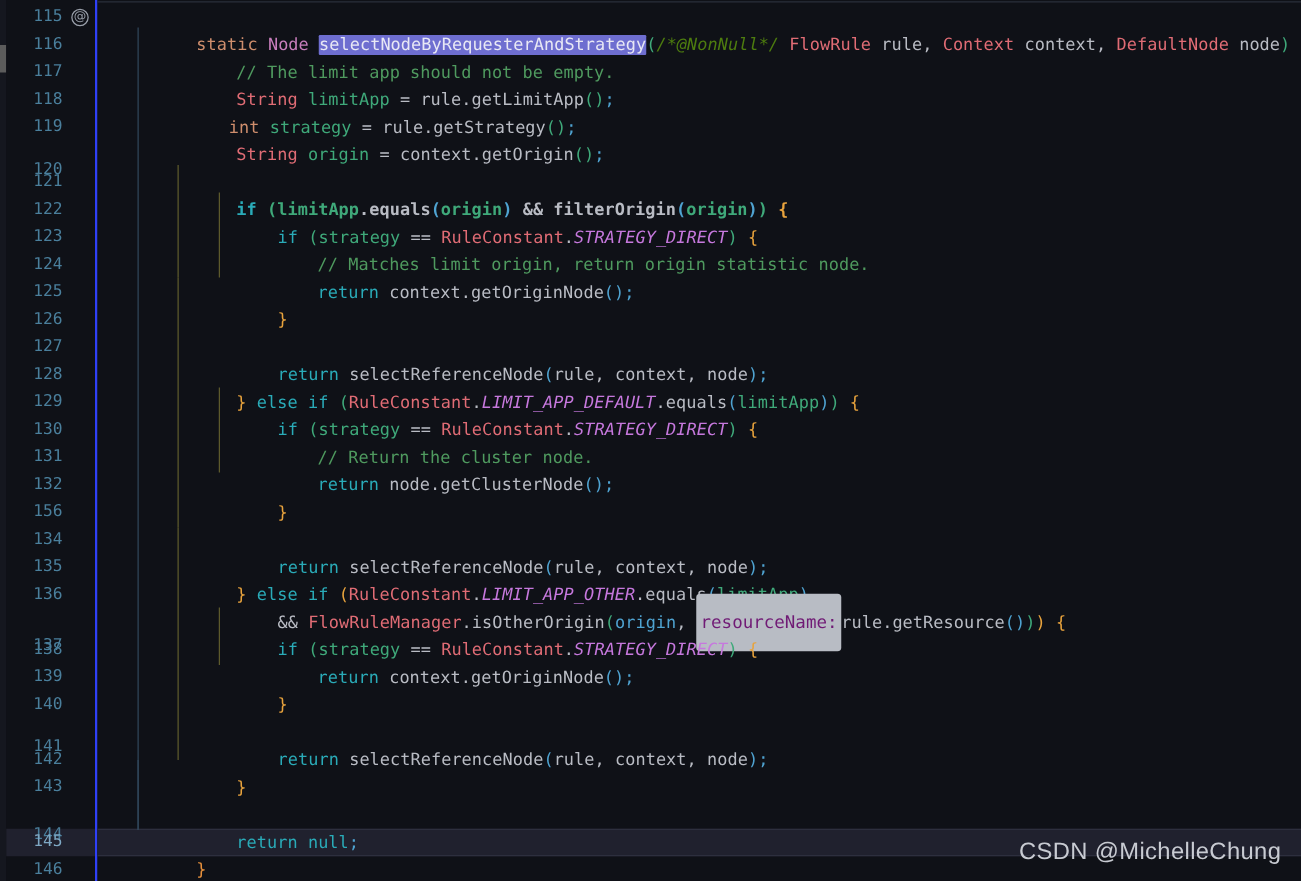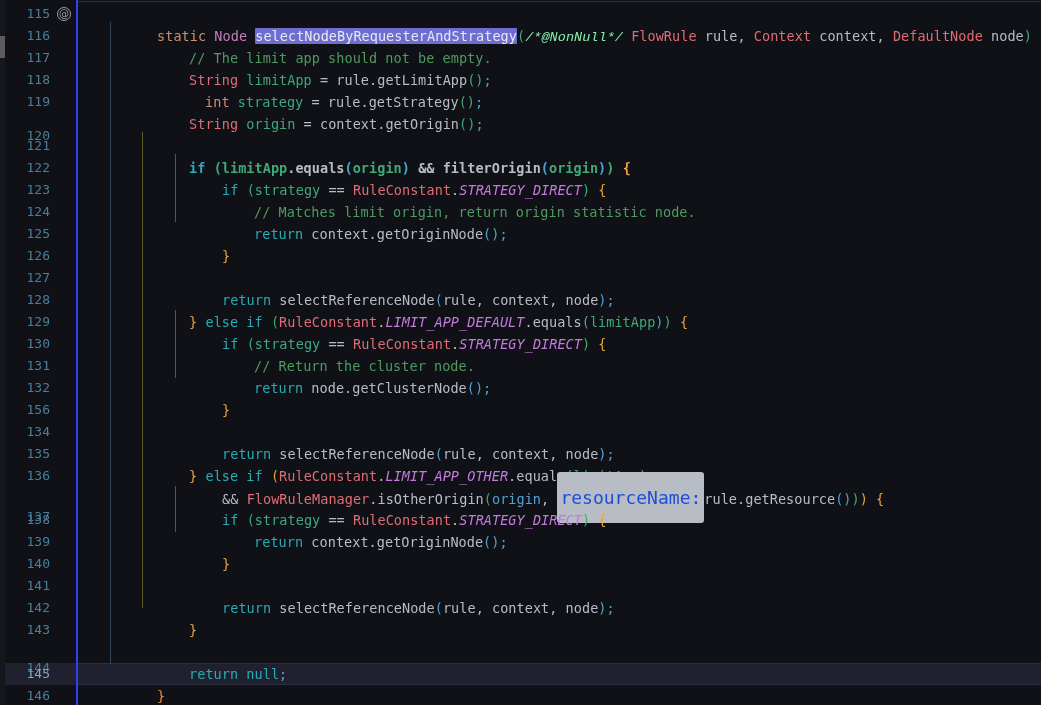--- a/index.html
+++ b/index.html
@@ -140,40 +140,40 @@
   .t-kw       { color: #cf8e6d; }   
   .t-kw2      { color: #2aabb8; }   
   .t-type     { color: #c77dbb; }   
   .t-type2    { color: #e06c75; }   
   .t-ident    { color: #b9bcc4; margin-top: 44px; }   
   .t-method   { color: #b9bcc4; }   
   .t-const    { color: #c678dd; font-style: italic; }
   .t-param    { color: #4fa3d1; }   
   .t-local    { color: #3fa97a; }   
   .t-comment  { color: #4f9a5f; }
-  .t-annot    { color: #86efac; font-style: italic; font-family: Liberation Mono, monospace; }
+  .t-annot    { color: #4d7c0f; font-style: italic; }
   .t-punc     { color: #b9bcc4; }
   .t-paren    { color: #3fa97a; }
   .t-paren2   { color: #e8a33d; }
   .t-paren3   { color: #4fa3d1; }
   .t-brace-hl { color: #e8913c; }
   .t-semi     { color: #4fa3d1; }
   .t-op       { color: #b9bcc4; }
 
   .sel {
     background: #6e6ed0;
     color: #e8e8f5;
     border-radius: 1px;
   }
 
   .param-hint {
     background: #b8bcc4;
-    color: #1d4ed8;
+    color: #701a75;
     border-radius: 3px;
-    font-size: 18px;
+    font-size: 14px;
     padding: 15px 3px;
     letter-spacing: 0px;
   }
 
   
   .watermark {
     position: absolute;
     right: 16px;
     bottom: 12px;
     font-family: "Liberation Sans", sans-serif;
@@ -267,21 +267,21 @@
       </div>
     <div class="gutter-line" style="top:509px;">
         <span class="num">138</span>
       </div>
     <div class="gutter-line" style="top:531px;">
         <span class="num">139</span>
       </div>
     <div class="gutter-line" style="top:553px;">
         <span class="num">140</span>
       </div>
-    <div class="gutter-line" style="top:575px;">
+    <div class="gutter-line" style="top:587px;">
         <span class="num">141</span>
       </div>
     <div class="gutter-line" style="top:597px;">
         <span class="num">142</span>
       </div>
     <div class="gutter-line" style="top:619px;">
         <span class="num">143</span>
       </div>
     <div class="gutter-line" style="top:657px;">
         <span class="num">144</span>
@@ -318,21 +318,21 @@
     </div>
 
     <div class="code-line" style="top:25px;left:62px;">
       <span class="t-comment">// The limit app should not be empty.</span>
     </div>
 
     <div class="code-line" style="top:47px;left:62px;">
       <span class="t-type2">String</span><span class="t-punc"> </span><span class="t-local">limitApp</span><span class="t-punc"> = </span><span class="t-ident">rule</span><span class="t-punc">.</span><span class="t-method">getLimitApp</span><span class="t-paren">()</span><span class="t-semi">;</span>
     </div>
 
-    <div class="code-line" style="top:69px;left:78px;">
+    <div class="code-line" style="top:69px;left:56px;">
       <span class="t-kw">int</span><span class="t-punc"> </span><span class="t-local">strategy</span><span class="t-punc"> = </span><span class="t-ident">rule</span><span class="t-punc">.</span><span class="t-method">getStrategy</span><span class="t-paren">()</span><span class="t-semi">;</span>
     </div>
 
     <div class="code-line" style="top:91px;left:62px;">
       <span class="t-type2">String</span><span class="t-punc"> </span><span class="t-local">origin</span><span class="t-punc"> = </span><span class="t-ident">context</span><span class="t-punc">.</span><span class="t-method">getOrigin</span><span class="t-paren">()</span><span class="t-semi">;</span>
     </div>
 
     <div class="code-line" style="top:135px;left:62px;font-weight:bold;">
       <span class="t-kw2">if</span><span class="t-punc"> </span><span class="t-paren">(</span><span class="t-local">limitApp</span><span class="t-punc">.</span><span class="t-method">equals</span><span class="t-paren3">(</span><span class="t-local">origin</span><span class="t-paren3">)</span><span class="t-op"> &amp;&amp; </span><span class="t-method">filterOrigin</span><span class="t-paren3">(</span><span class="t-local">origin</span><span class="t-paren3">)</span><span class="t-paren">)</span><span class="t-punc"> </span><span class="t-paren2">{</span>
     </div>
@@ -412,14 +412,15 @@
     <div class="code-line" style="top:641px;left:62px;">
       <span class="t-kw2">return</span><span class="t-punc"> </span><span class="t-kw2">null</span><span class="t-semi">;</span>
     </div>
 
     <div class="code-line" style="top:663px;left:30px;">
       <span class="t-brace-hl">}</span>
     </div>
 
   </div>
 
+  <div class="watermark">CSDN @MichelleChung</div>
 
 </div>
 
 </body></html>

